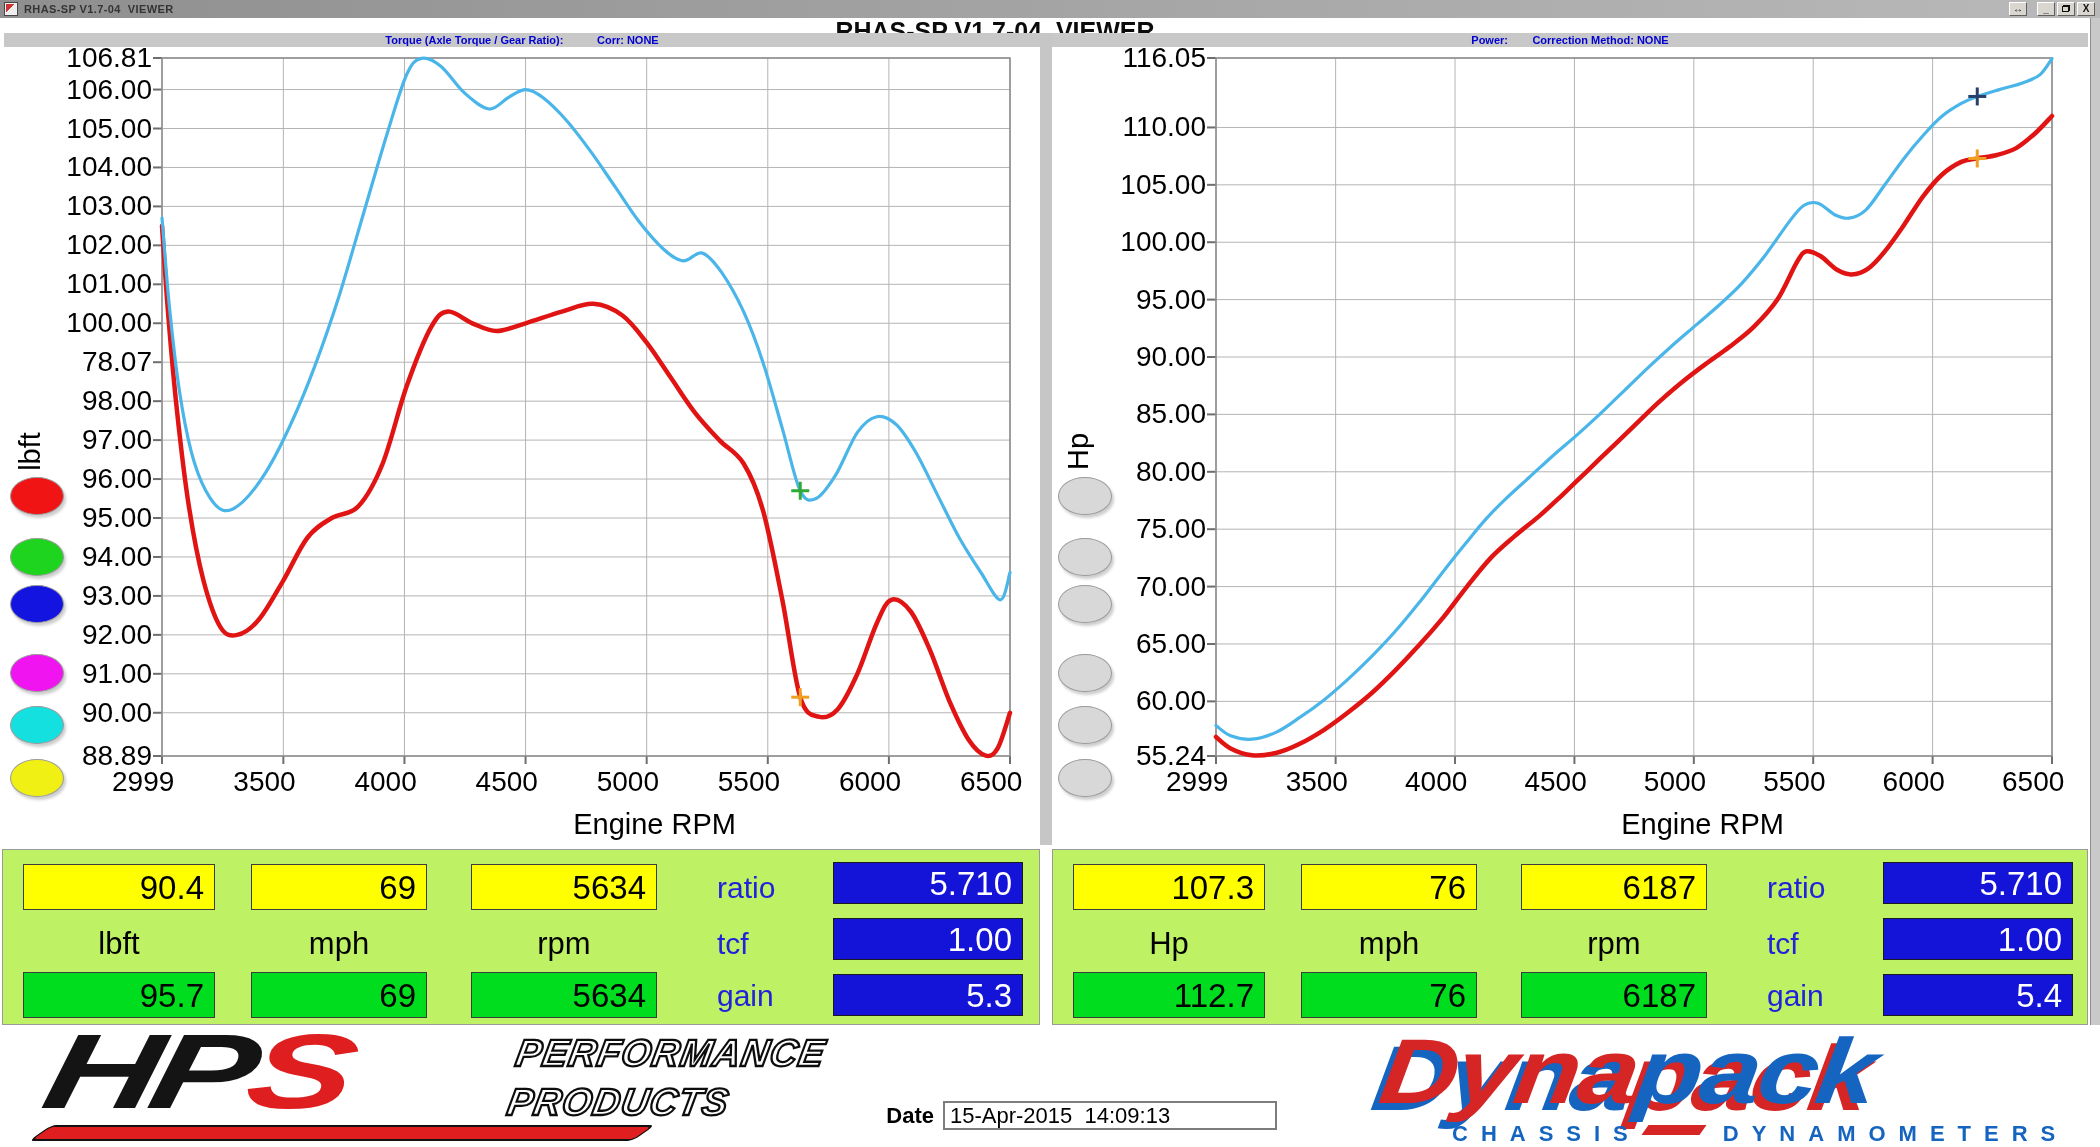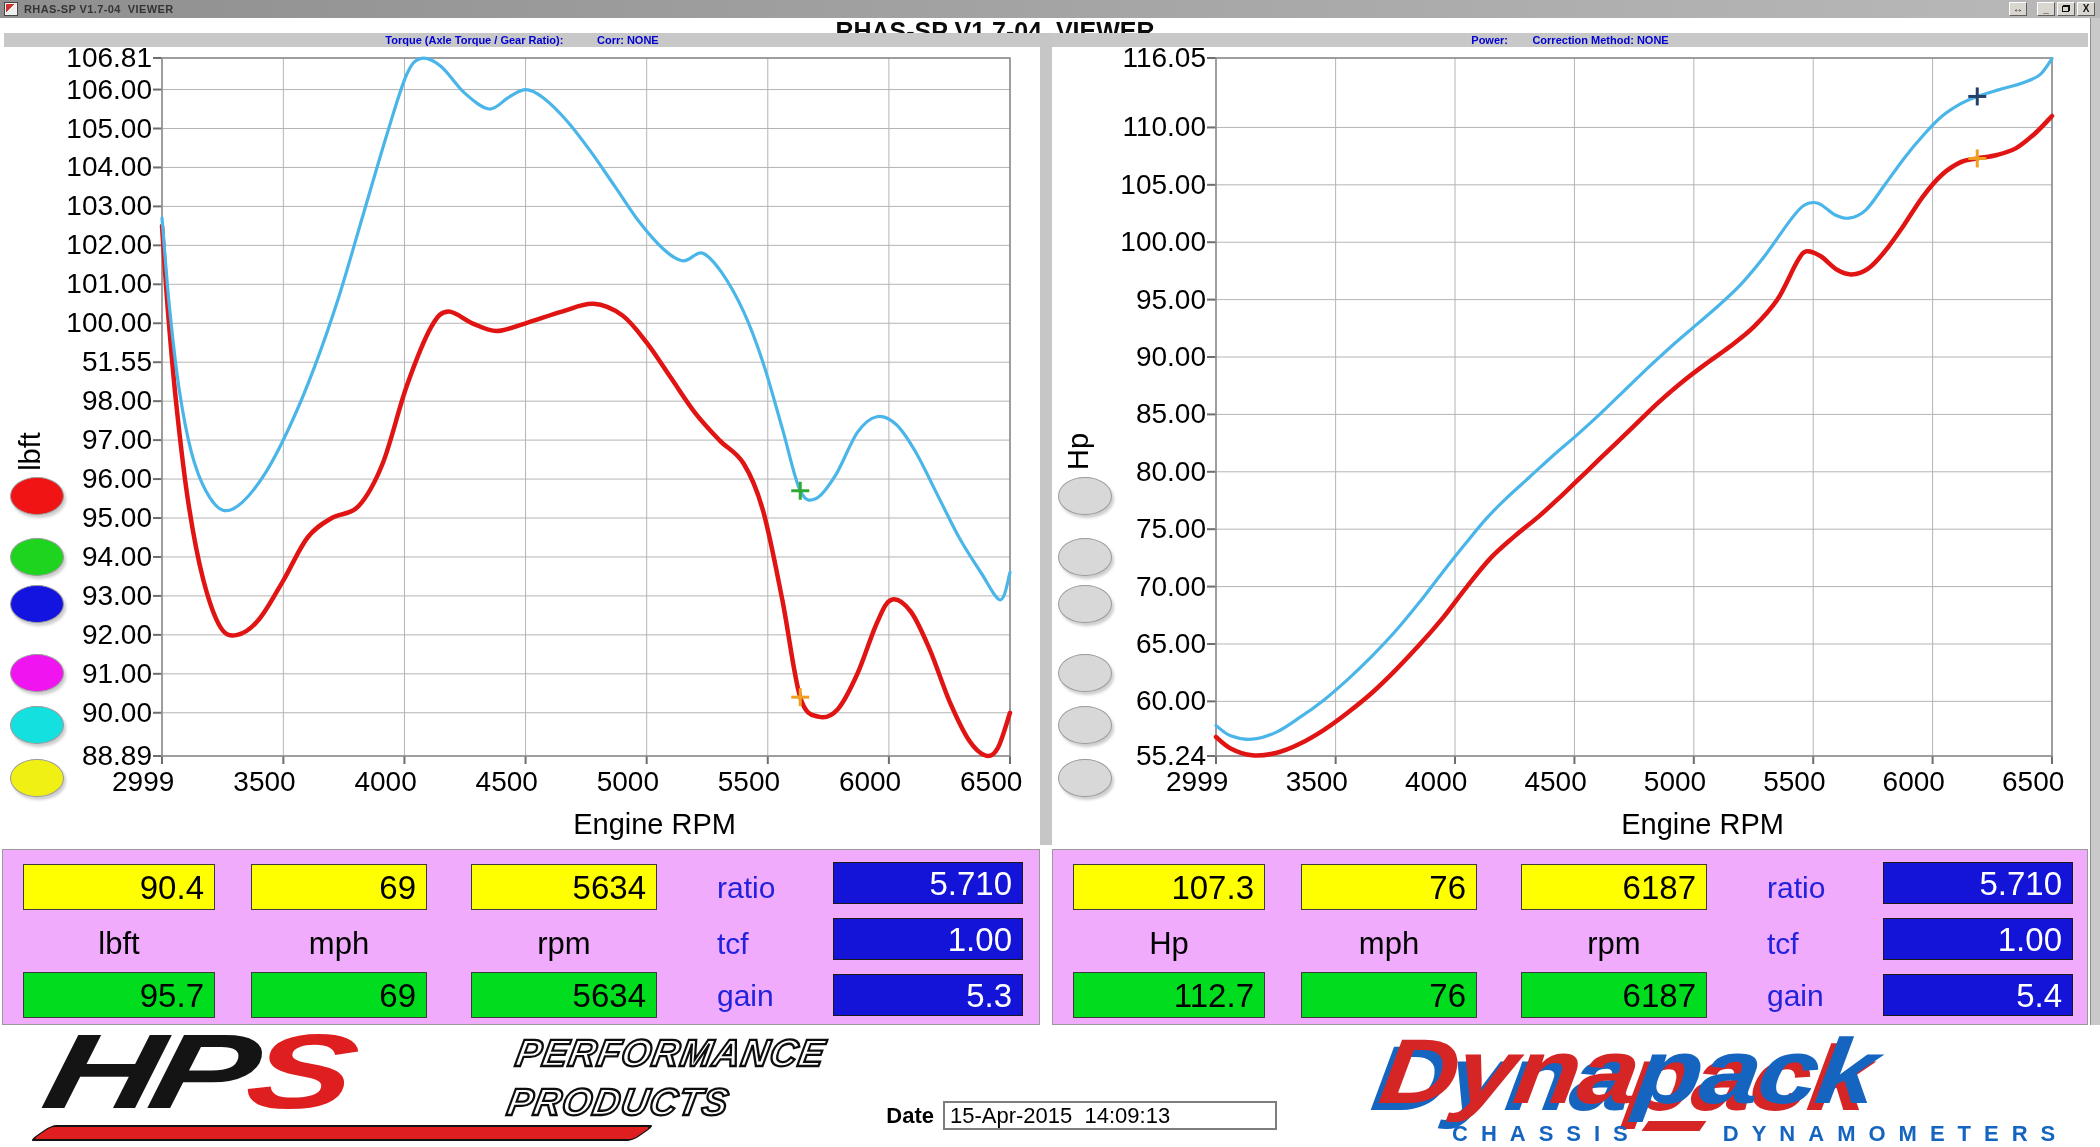--- a/index.html
+++ b/index.html
@@ -41,21 +41,21 @@
   .ylabel{position:absolute;width:120px;text-align:center;font-size:29px;color:#000;transform:rotate(-90deg);}
   #chart0 .ylabel{left:-34px;top:388px;}
   #chart1 .ylabel{left:-34px;top:388px;}
   .oval{position:absolute;left:6px;width:52px;height:36px;border-radius:50%;
     border:1px solid #9a9a9a;box-shadow:2px 3px 3px rgba(0,0,0,.2);}
 
   .divider{position:absolute;left:1040px;top:33px;width:12px;height:812px;background:#c6c6c6;}
   .edge-strip{position:absolute;left:2090px;top:18px;width:10px;height:1129px;background:#c9c9c9;border-left:1px solid #8f8f8f;box-sizing:border-box;}
 
   
-  .data-panel{position:absolute;top:849px;height:176px;background:#f0abfc;border:1px solid #9a9a9a;box-sizing:border-box;}
+  .data-panel{position:absolute;top:849px;height:176px;background:#bef264;border:1px solid #9a9a9a;box-sizing:border-box;}
   #dp0{left:2px;width:1038px;}
   #dp1{left:1052px;width:1036px;}
   .val-box{position:absolute;height:46px;font-size:33px;line-height:46px;text-align:right;
     padding-right:10px;box-sizing:border-box;border:1px solid #3c3c3c;color:#000;}
   .val-box.yellow{background:#ffff00;top:14px;}
   .val-box.green{background:#00dc1e;top:122px;}
   .c0{left:20px;width:192px;}
   .c1{left:248px;width:176px;}
   .c2{left:468px;width:186px;}
   .unit-label{position:absolute;top:74px;height:40px;line-height:40px;font-size:31px;text-align:center;color:#000;}
@@ -79,21 +79,21 @@
   .field-row.r1{top:44px;}
   .field-row.r2{top:76px;}
   .field-label{width:106px;text-align:right;font-size:22px;font-weight:bold;color:#000;margin-right:9px;white-space:pre;}
   .field-input{width:320px;height:25px;font-size:22px;font-family:"Liberation Sans",sans-serif;
     border:2px solid #7d7d7d;background:#fff;color:#000;padding:0 5px;box-sizing:content-box;}
 
   .dyn-main{position:absolute;left:1388px;top:-2px;font-size:92px;line-height:96px;font-weight:900;font-style:italic;
     transform:skewX(-8deg) scaleX(1.18);transform-origin:left top;white-space:pre;letter-spacing:-2px;}
   .dyn-red{color:#d62525;text-shadow:-6px 7px 0 #1565c0;}
   .dyn-blue{color:#1565c0;text-shadow:-6px 7px 0 #d62525;}
-  .dyn-sub{position:absolute;left:1452px;top:96px;display:flex;align-items:flex-start;}
+  .dyn-sub{position:absolute;left:1452px;top:96px;display:flex;align-items:center;}
   .dyn-sub-word{font-size:22px;font-weight:bold;color:#1565c0;letter-spacing:13px;white-space:pre;}
   .dyn-dash{width:58px;height:10px;background:#d62525;transform:skewX(-35deg);margin:0 20px 8px 4px;}
 </style>
 </head>
 <body>
 
 <div id="win">
 
   <div class="titlebar">
     <div class="app-icon"></div>
@@ -187,21 +187,21 @@
         </div>
       <div class="xlabel" style="left: 432px; top: 761px;">Engine RPM</div>
     <div class="ytick" style="left: 8px; top: -5px;">106.81</div>
         <div class="ytick" style="left: 8px; top: 26.5502px;">106.00</div>
         <div class="ytick" style="left: 8px; top: 65.5011px;">105.00</div>
         <div class="ytick" style="left: 8px; top: 104.452px;">104.00</div>
         <div class="ytick" style="left: 8px; top: 143.403px;">103.00</div>
         <div class="ytick" style="left: 8px; top: 182.354px; text-align: right;">102.00</div>
         <div class="ytick" style="left: 8px; top: 221.305px;">101.00</div>
         <div class="ytick" style="left: 8px; top: 260.256px;">100.00</div>
-        <div class="ytick" style="left: 8px; top: 299.206px;">51.55</div>
+        <div class="ytick" style="left: 8px; top: 299.206px;">78.07</div>
         <div class="ytick" style="left: 8px; top: 338.157px;">98.00</div>
         <div class="ytick" style="left: 8px; top: 377.108px;">97.00</div>
         <div class="ytick" style="left: 8px; top: 416.059px;">96.00</div>
         <div class="ytick" style="left: 8px; top: 455.01px;">95.00</div>
         <div class="ytick" style="left: 8px; top: 493.961px;">94.00</div>
         <div class="ytick" style="left: 8px; top: 532.912px;">93.00</div>
         <div class="ytick" style="left: 8px; top: 571.863px;">92.00</div>
         <div class="ytick" style="left: 8px; top: 610.814px;">91.00</div>
         <div class="ytick" style="left: 8px; top: 649.765px;">90.00</div>
         <div class="ytick" style="left: 8px; top: 693px;">88.89</div>

